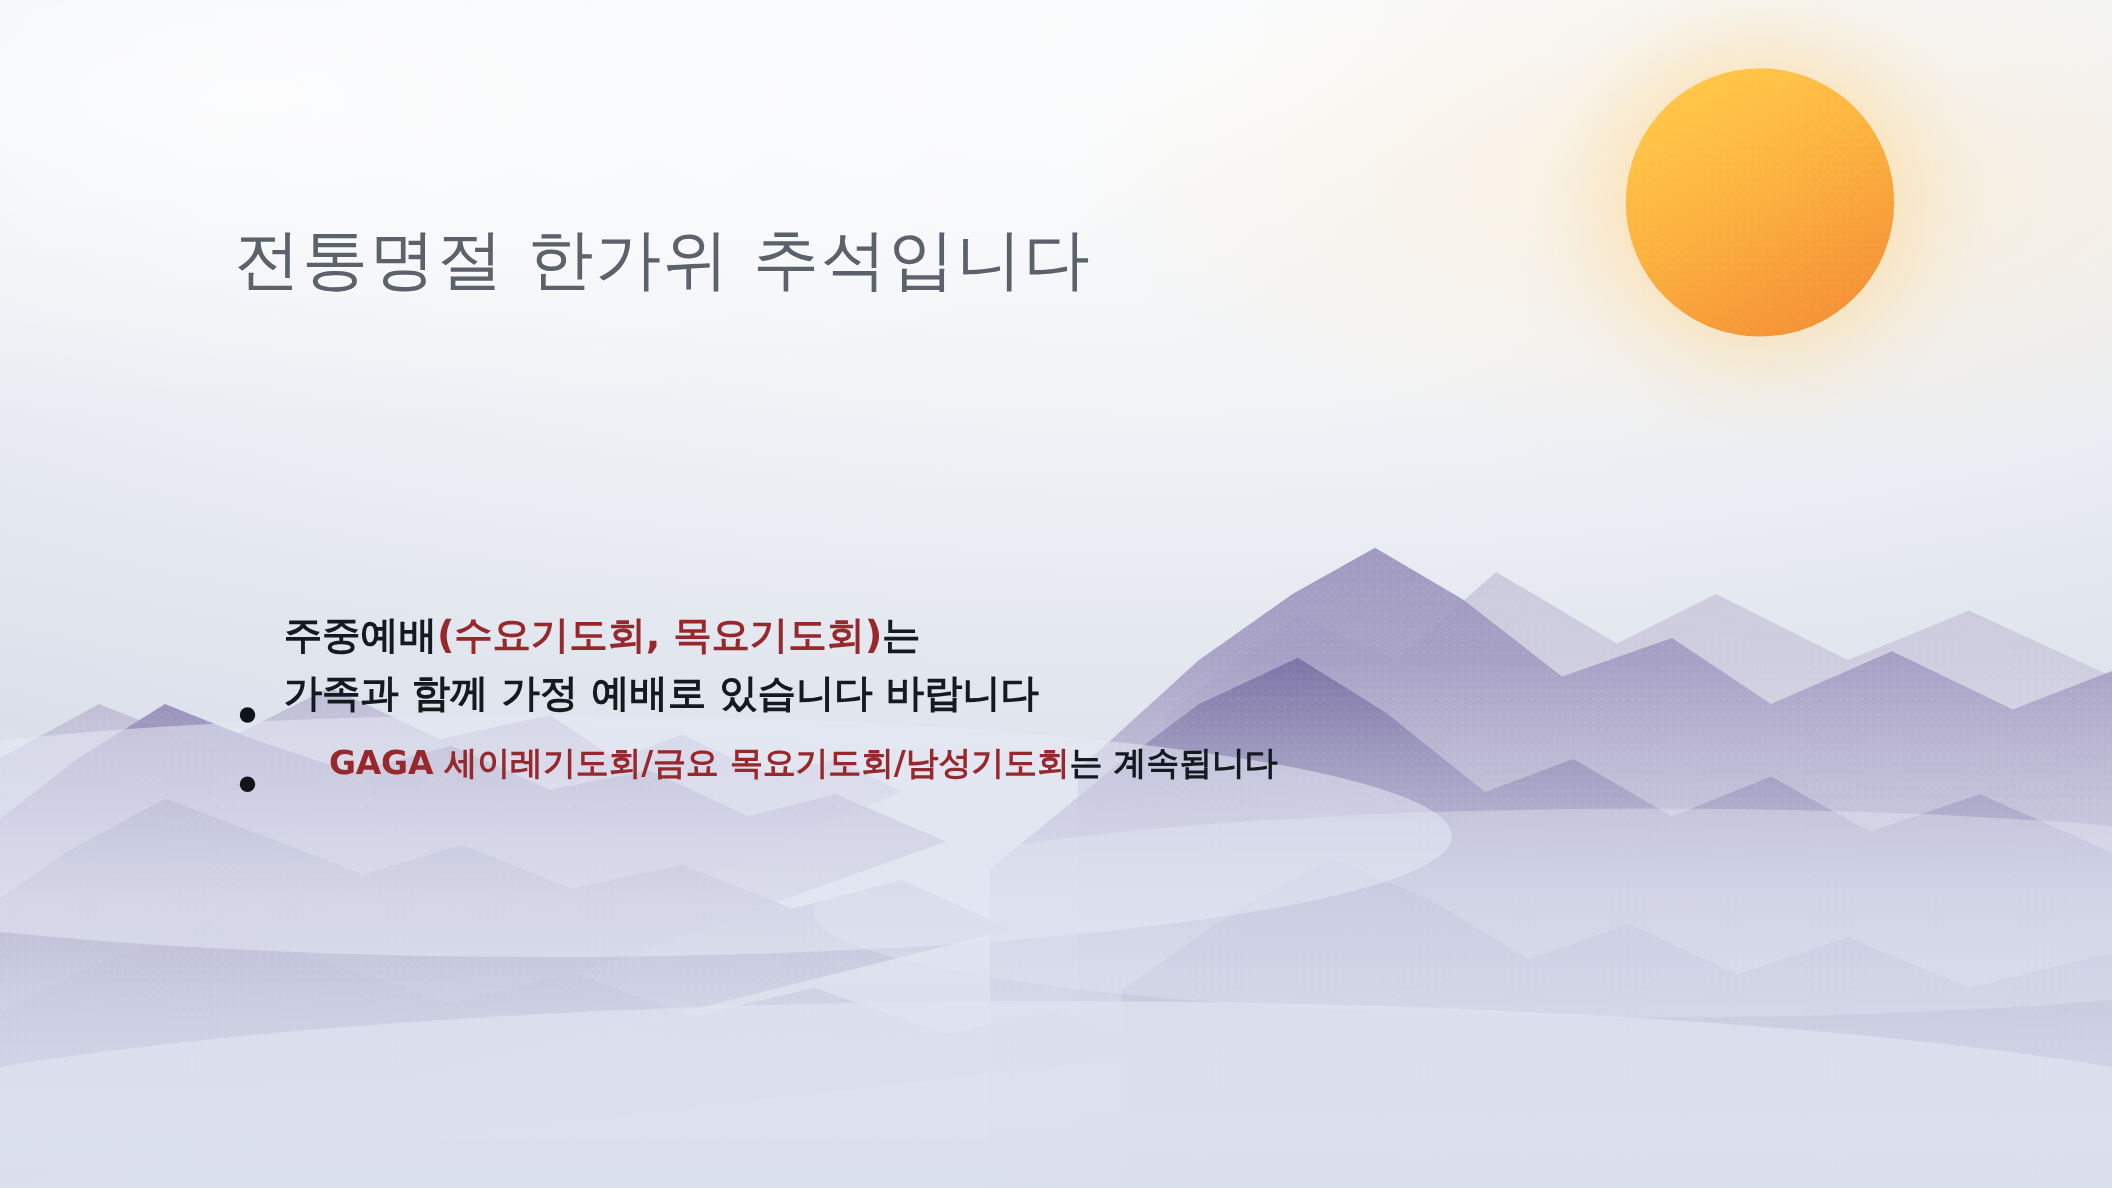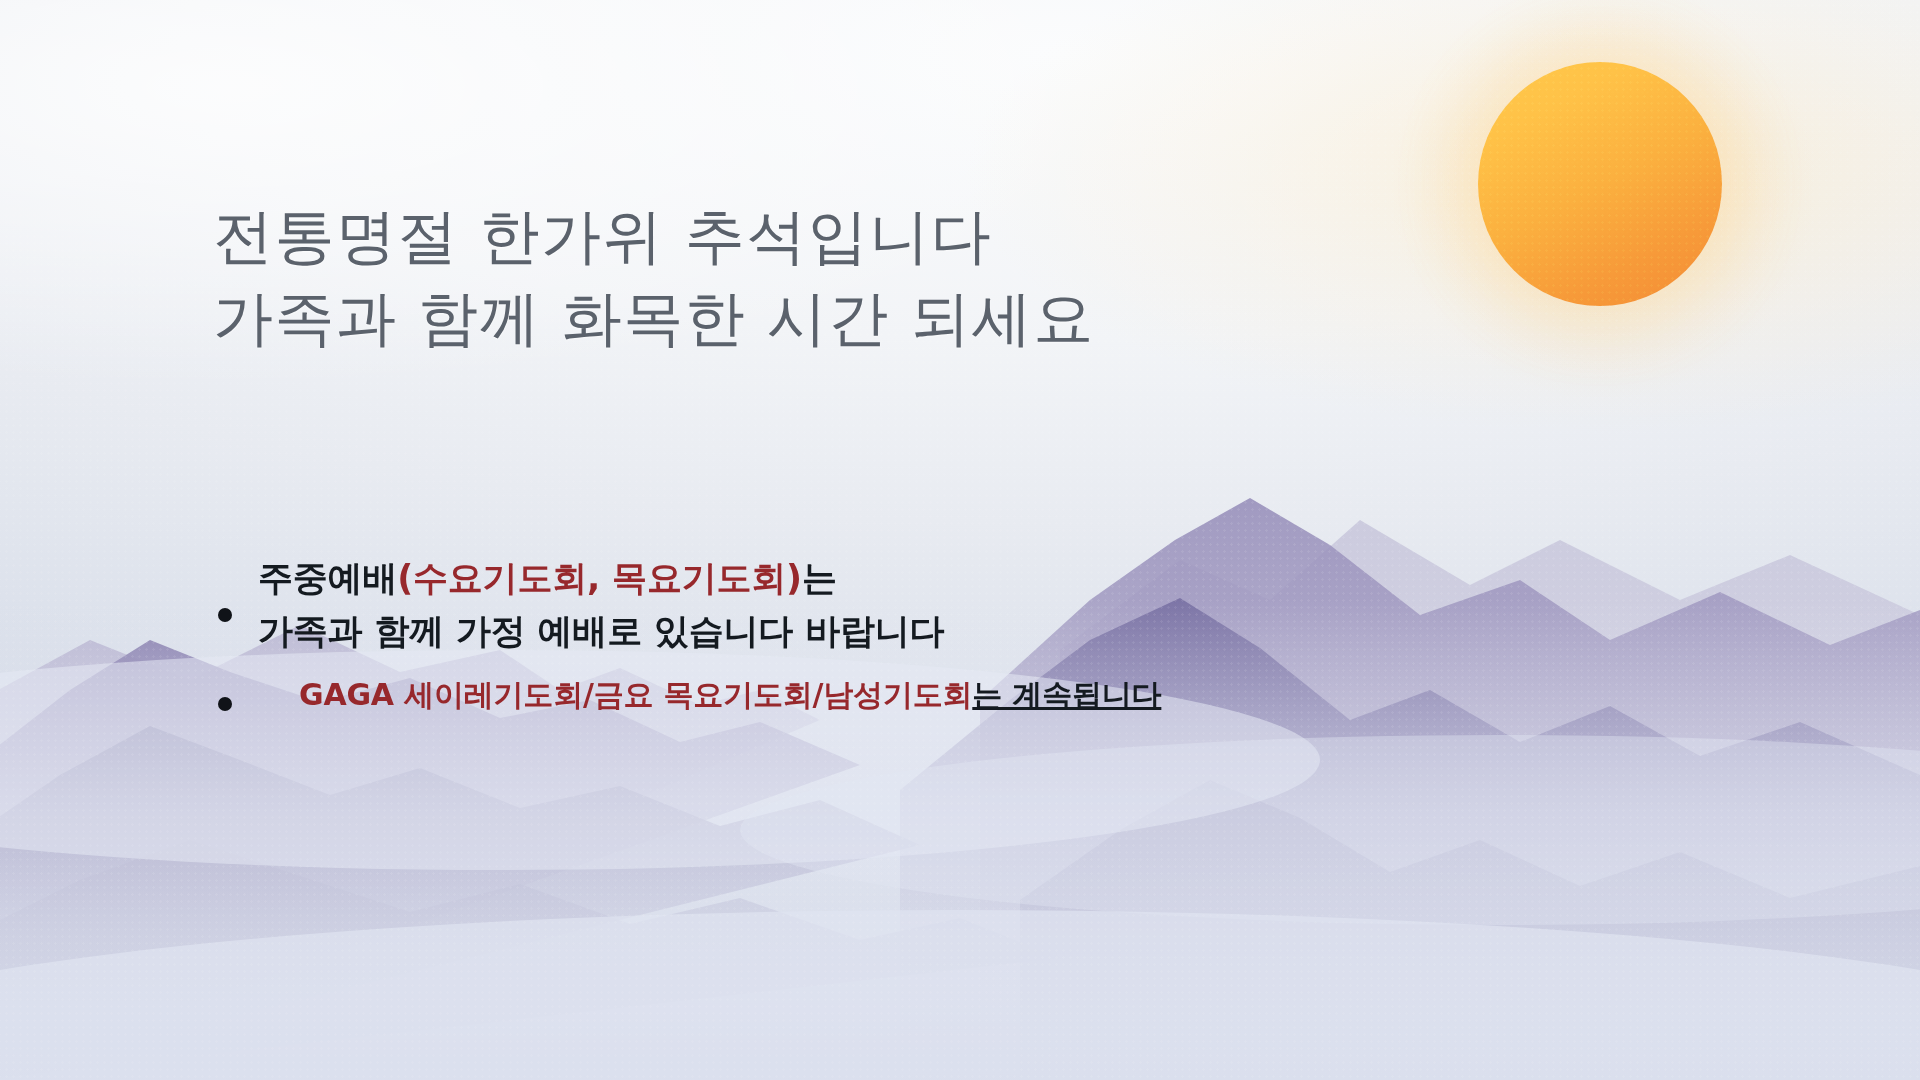--- a/index.html
+++ b/index.html
@@ -91,21 +91,21 @@
 
   .body-block {
     position: absolute;
     left: 218px;
     top: 552px;
     z-index: 6;
     width: 1300px;
   }
   .bullet-row {
     display: flex;
-    align-items: center;
+    align-items: flex-end;
     margin-bottom: 10px;
   }
   .bullet-dot {
     flex: 0 0 auto;
     width: 14px;
     height: 14px;
     border-radius: 50%;
     background: #101318;
     margin: 21px 26px 0 0;
   }
@@ -123,21 +123,21 @@
   .subnote {
     margin: 10px 0 0 41px;
     font-family: "DejaVu Sans", "Liberation Sans", sans-serif;
     font-size: 30px;
     font-weight: 700;
     color: #97282c;
     letter-spacing: -0.2px;
     white-space: nowrap;
     line-height: 1.4;
   }
-  .subnote .dark { color: #141a20; text-decoration: underline; }
+  .subnote .dark { color: #141a20; }
 </style>
 </head>
 <body>
 
 <div id="slide">
 
   <div class="sky"></div>
   <div class="sky-wash"></div>
 
   <div class="sun-glow"></div>
@@ -208,21 +208,20 @@
       <ellipse cx="1500" cy="830" rx="760" ry="95" fill="#e3e7f3" fill-opacity="0.42"></ellipse>
       <rect x="0" y="850" width="1920" height="230" fill="url(#gBottomHaze)"></rect>
       <ellipse cx="960" cy="1060" rx="1200" ry="150" fill="#dfe4f1" fill-opacity="0.70"></ellipse>
     </svg>
   </div>
 
   <div class="grain"></div>
 
   <div class="title-block">
     <div class="title-line">전통명절 한가위 추석입니다</div>
-    <div class="title-line">가족과 함께 화목한 시간 되세요</div>
   </div>
 
   <div class="body-block">
 
     <div class="bullet-row">
       <span class="bullet-dot"></span>
       <div class="bullet-text">
         <span class="bullet-line"><span>주중예배</span><span class="accent">(수요기도회, 목요기도회)</span><span>는</span></span>
         <span class="bullet-line">가족과 함께 가정 예배로 있습니다 바랍니다</span>
       </div>

